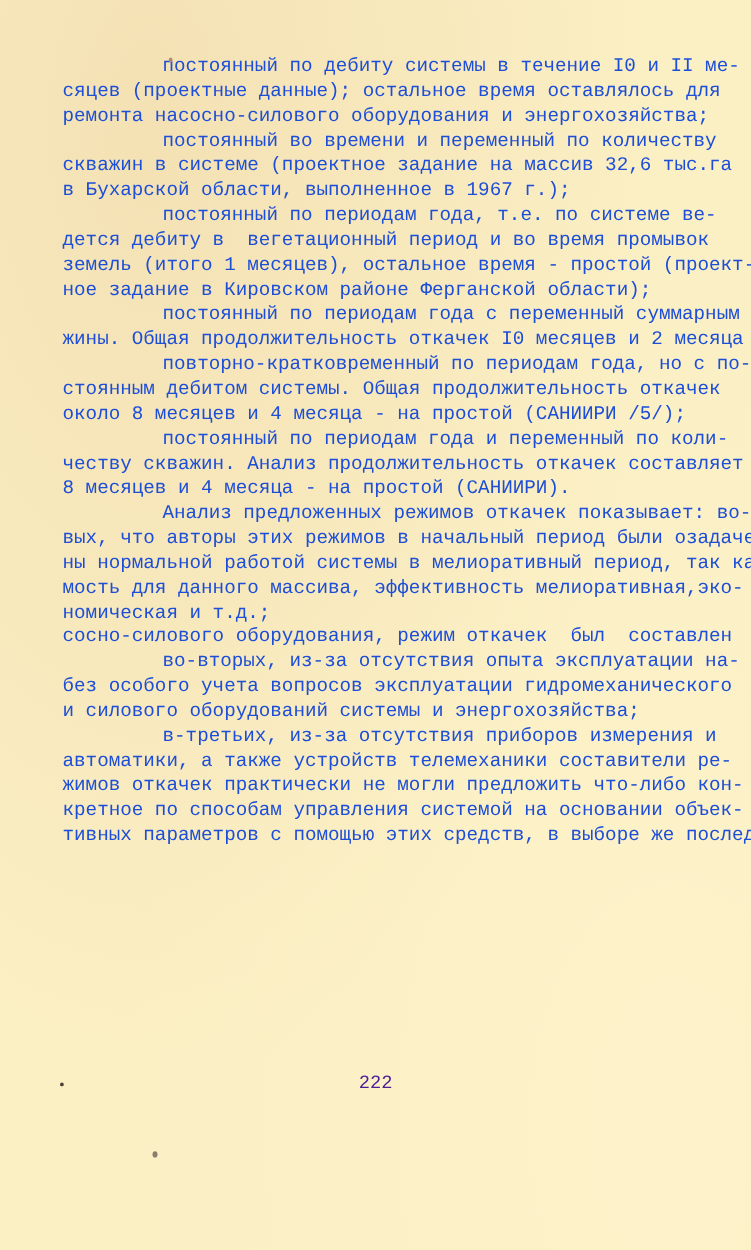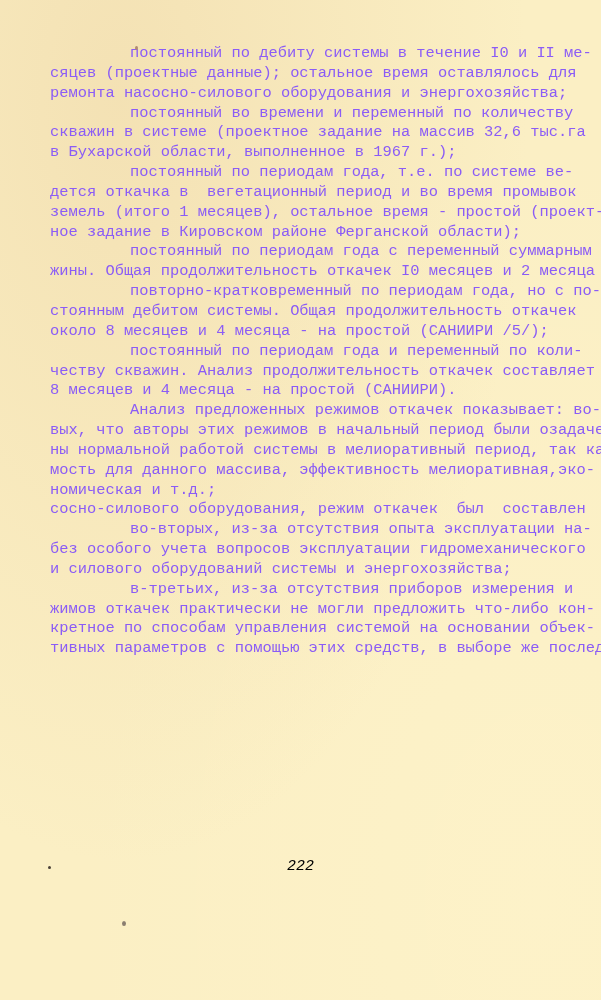--- a/index.html
+++ b/index.html
@@ -2,60 +2,61 @@
 <html><head>
 <meta charset="utf-8">
 <style>
   html,body{margin:0;padding:0;}
   body{width:601px;height:1000px;background:#fbefc4;overflow:hidden;position:relative;
        background-image:radial-gradient(ellipse at 20% 10%, rgba(230,200,150,0.35), transparent 60%),
                         radial-gradient(ellipse at 90% 90%, rgba(255,245,205,0.5), transparent 60%);}
   .page{position:absolute;left:0;top:0;width:601px;height:1000px;}
   .text{position:absolute;left:50px;top:44px;width:540px;
         font-family:"Liberation Mono","DejaVu Sans Mono",monospace;font-size:15.4px;
-        line-height:19.85px;color:#8b5cf6;letter-spacing:0px;}
+        line-height:19.85px;color:#1d4ed8;letter-spacing:0px;}
   .line{white-space:pre;height:19.85px;}
   .indent{padding-left:80px;}
   .pagenum{position:absolute;left:0;width:601px;top:858px;text-align:center;
-        font-family:"Liberation Mono","DejaVu Sans Mono",monospace;font-size:15px;color:#000000;font-style:italic;}
+        font-family:"Liberation Mono","DejaVu Sans Mono",monospace;font-size:15px;color:#4c1d95;}
   .speck{position:absolute;border-radius:50%;background:#4a4038;}
 </style>
 </head>
 <body>
 
 <div class="page">
   <div class="text" id="body-text">
       <div class="line indent">постоянный по дебиту системы в течение I0 и II ме-</div>
       <div class="line">сяцев (проектные данные); остальное время оставлялось для</div>
       <div class="line">ремонта насосно-силового оборудования и энергохозяйства;</div>
       <div class="line indent">постоянный во времени и переменный по количеству</div>
       <div class="line">скважин в системе (проектное задание на массив 32,6 тыс.га</div>
       <div class="line">в Бухарской области, выполненное в 1967 г.);</div>
       <div class="line indent">постоянный по периодам года, т.е. по системе ве-</div>
-      <div class="line">дется откачка в  вегетационный период и во время промывок</div>
+      <div class="line">дется дебиту в  вегетационный период и во время промывок</div>
       <div class="line">земель (итого 1 месяцев), остальное время - простой (проект-</div>
       <div class="line">ное задание в Кировском районе Ферганской области);</div>
       <div class="line indent">постоянный по периодам года с переменный суммарным</div>
       <div class="line">жины. Общая продолжительность откачек I0 месяцев и 2 месяца -</div>
       <div class="line indent">повторно-кратковременный по периодам года, но с по-</div>
       <div class="line">стоянным дебитом системы. Общая продолжительность откачек</div>
       <div class="line">около 8 месяцев и 4 месяца - на простой (САНИИРИ /5/);</div>
       <div class="line indent">постоянный по периодам года и переменный по коли-</div>
       <div class="line">честву скважин. Анализ продолжительность откачек составляет</div>
       <div class="line">8 месяцев и 4 месяца - на простой (САНИИРИ).</div>
       <div class="line indent">Анализ предложенных режимов откачек показывает: во-пер-</div>
       <div class="line">вых, что авторы этих режимов в начальный период были озадаче-</div>
       <div class="line">ны нормальной работой системы в мелиоративный период, так как</div>
       <div class="line">мость для данного массива, эффективность мелиоративная,эко-</div>
       <div class="line">номическая и т.д.;</div>
       <div class="line">сосно-силового оборудования, режим откачек  был  составлен</div>
       <div class="line indent">во-вторых, из-за отсутствия опыта эксплуатации на-</div>
       <div class="line">без особого учета вопросов эксплуатации гидромеханического</div>
       <div class="line">и силового оборудований системы и энергохозяйства;</div>
       <div class="line indent">в-третьих, из-за отсутствия приборов измерения и</div>
+      <div class="line">автоматики, а также устройств телемеханики составители ре-</div>
       <div class="line">жимов откачек практически не могли предложить что-либо кон-</div>
       <div class="line">кретное по способам управления системой на основании объек-</div>
       <div class="line">тивных параметров с помощью этих средств, в выборе же послед-</div>
     </div>
   <div class="pagenum">222</div>
   <div class="speck" style="left:135px;top:46px;width:3px;height:4px;background:#b08a70;"></div>
   <div class="speck" style="left:48px;top:866px;width:3px;height:3px;"></div>
   <div class="speck" style="left:122px;top:921px;width:4px;height:5px;background:#8a7e70;"></div>
 </div>
 

